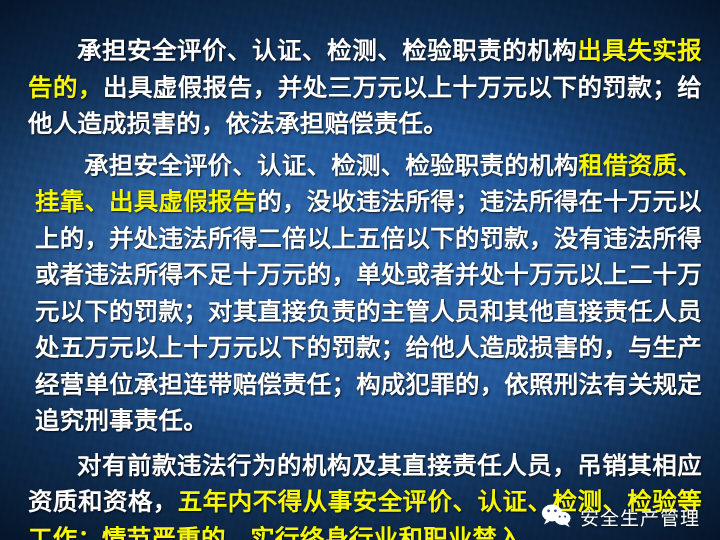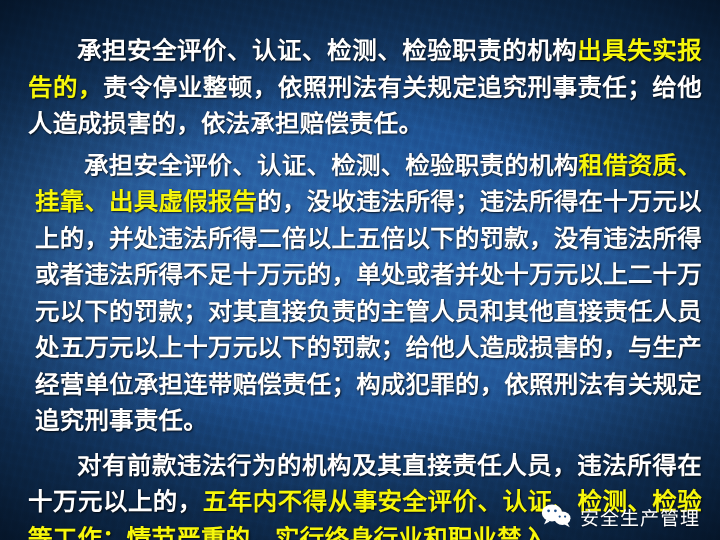--- a/index.html
+++ b/index.html
@@ -87,23 +87,23 @@
   }
   #watermark svg { display: block; }
 </style>
 </head>
 <body>
 
 <div id="slide">
 
   <div id="content">
 
-    <p class="para" id="p1"><span>承担安全评价、认证、检测、检验职责的机构</span><span class="hl">出具失实报告的，</span><span>责令停业整顿，依照刑法有关规定追究刑事责任；给他人造成损害的，依法承担赔偿责任。</span></p>
+    <p class="para" id="p1"><span>承担安全评价、认证、检测、检验职责的机构</span><span class="hl">出具失实报告的，</span><span>出具虚假报告，并处三万元以上十万元以下的罚款；给他人造成损害的，依法承担赔偿责任。</span></p>
     <p class="para" id="p2"><span>承担安全评价、认证、检测、检验职责的机构</span><span class="hl">租借资质、挂靠、出具虚假报告</span><span>的，没收违法所得；违法所得在十万元以上的，并处违法所得二倍以上五倍以下的罚款，没有违法所得或者违法所得不足十万元的，单处或者并处十万元以上二十万元以下的罚款；对其直接负责的主管人员和其他直接责任人员处五万元以上十万元以下的罚款；给他人造成损害的，与生产经营单位承担连带赔偿责任；构成犯罪的，依照刑法有关规定追究刑事责任。</span></p>
-    <p class="para" id="p3"><span>对有前款违法行为的机构及其直接责任人员，违法所得在十万元以上的，</span><span class="hl">五年内不得从事安全评价、认证、检测、检验等工作；情节严重的，实行终身行业和职业禁入。</span></p>
+    <p class="para" id="p3"><span>对有前款违法行为的机构及其直接责任人员，吊销其相应资质和资格，</span><span class="hl">五年内不得从事安全评价、认证、检测、检验等工作；情节严重的，实行终身行业和职业禁入。</span></p>
 
   </div>
 
   <div id="watermark">
     <span class="wm-icon">
       <svg width="30" height="25" viewBox="0 0 30 25" aria-hidden="true">
 
         <ellipse cx="11" cy="10" rx="10.2" ry="8.4" fill="#ffffff"></ellipse>
         <polygon points="5.4,16.2 3.0,21.4 8.6,18.4" fill="#ffffff"></polygon>
         <circle cx="7.6" cy="7.8" r="1.35" fill="#1b4d88"></circle>

